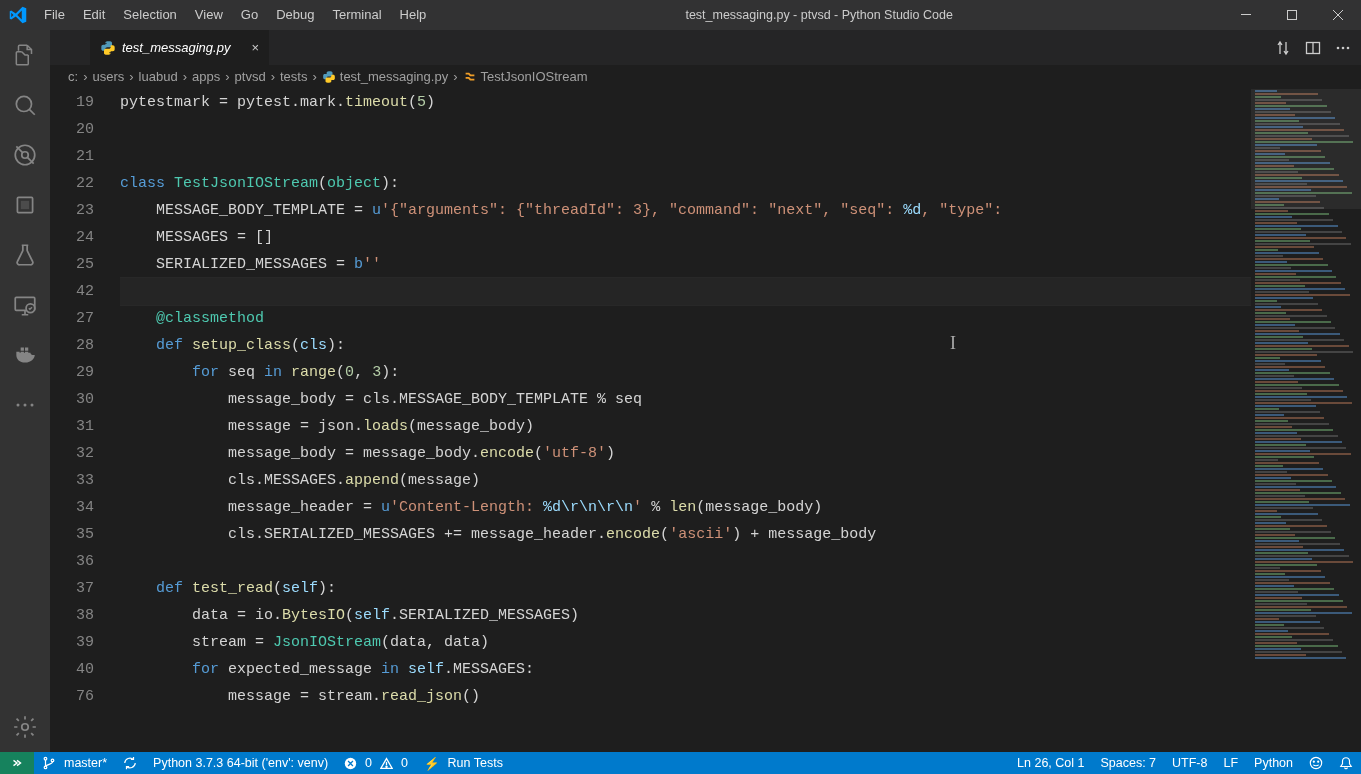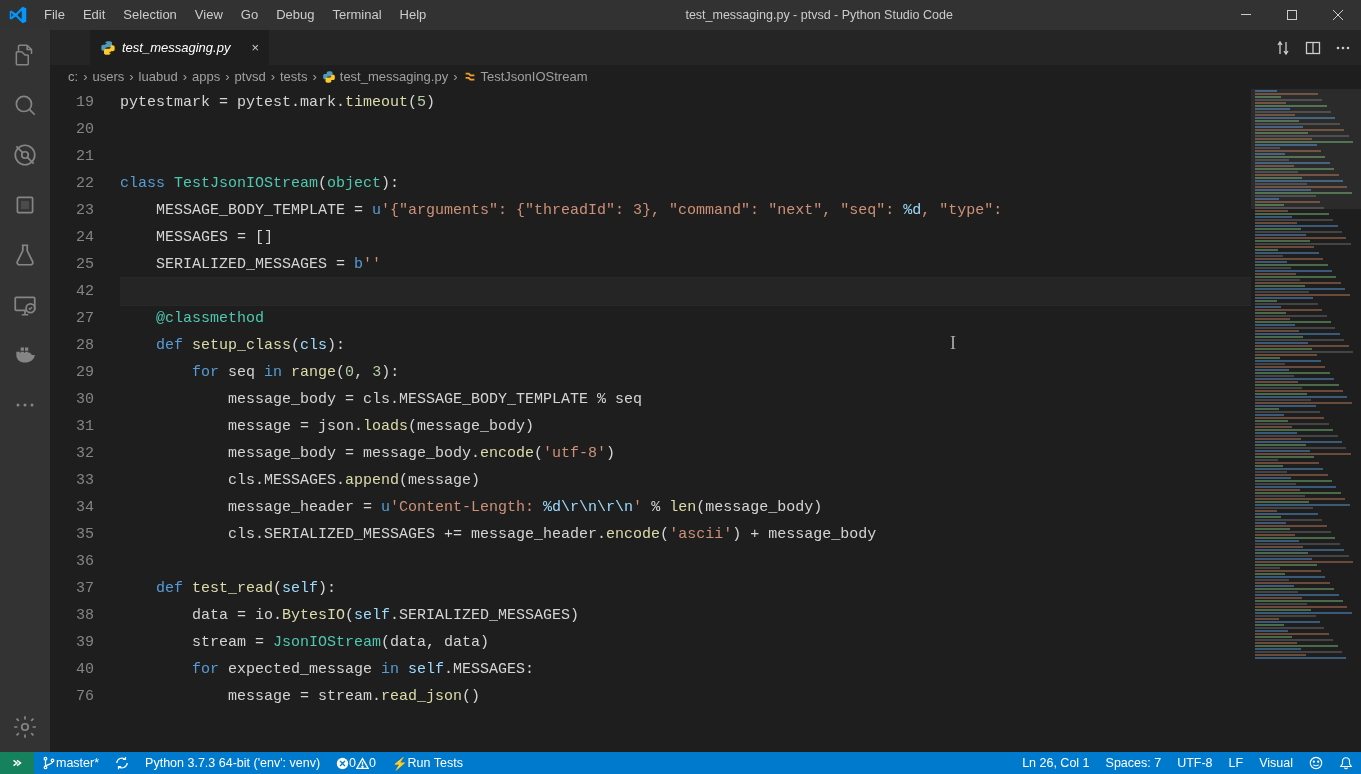--- a/index.html
+++ b/index.html
@@ -155,21 +155,21 @@
 .mm-viewport{ position:absolute; top:0; left:0; right:0; height:120px; background:rgba(255,255,255,0.06);}
 
 .statusbar {
   height: 22px;
   background: #007acc;
   display:flex;
   align-items:center;
   color:#fff;
   font-size:12.5px;
 }
-.statusbar .sb-item { padding:0 8px; display:flex; align-items:center; gap:0; height:22px; cursor:pointer;}
+.statusbar .sb-item { padding:0 8px; display:flex; align-items:center; gap:8px; height:22px; cursor:pointer;}
 .statusbar .sb-remote{ background:#16825d; width:34px; justify-content:center;}
 .statusbar .sb-spacer{ flex:1;}
 .sb-bolt{ color:#ffcc00;}
 svg { display:block; }
 .py-icon { color:#519aba; }
 .cursor-ibeam{position:absolute; left:900px; top:244px; font-family:serif; color:#aaa; font-size:18px;}
 </style>
 </head>
 <body>
 
@@ -616,21 +616,21 @@
   <div class="sb-item">
       <span>Spaces: 7</span>
     </div>
   <div class="sb-item">
       <span>UTF-8</span>
     </div>
   <div class="sb-item">
       <span>LF</span>
     </div>
   <div class="sb-item">
-      <span>Visual</span>
+      <span>Python</span>
     </div>
   <div class="sb-item">
       <svg width="14" height="14" viewBox="0 0 16 16" fill="none" stroke="#fff" stroke-width="1.3">
         <circle cx="8" cy="8" r="6.5"></circle>
         <circle cx="5.5" cy="6.5" r="0.6" fill="#fff"></circle>
         <circle cx="10.5" cy="6.5" r="0.6" fill="#fff"></circle>
         <path d="M5 10c1 1.5 5 1.5 6 0"></path>
       </svg>
     </div>
   <div class="sb-item">

